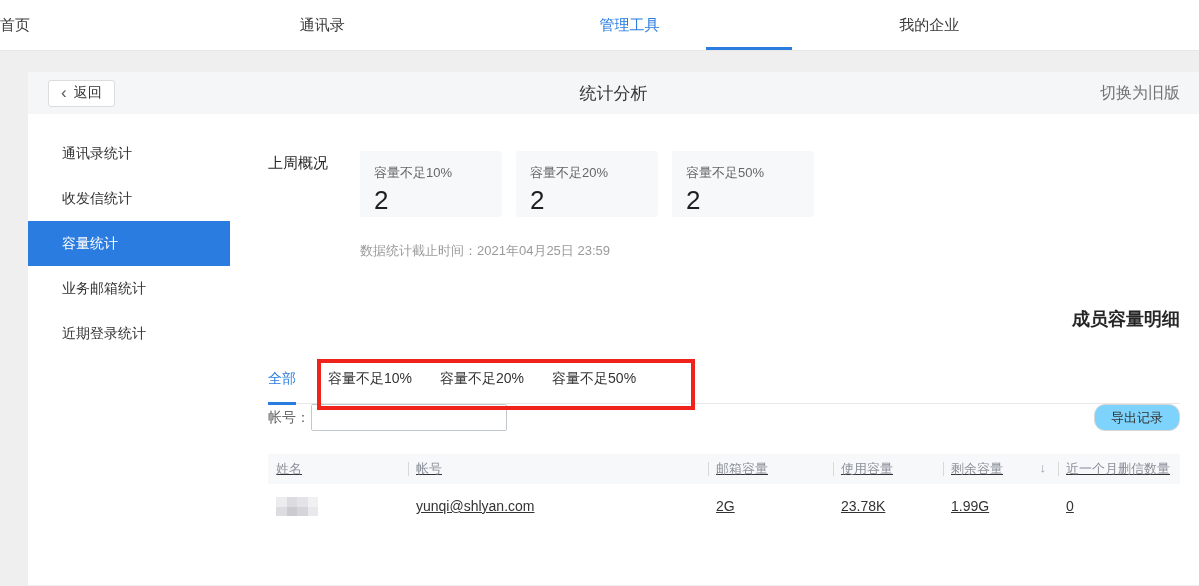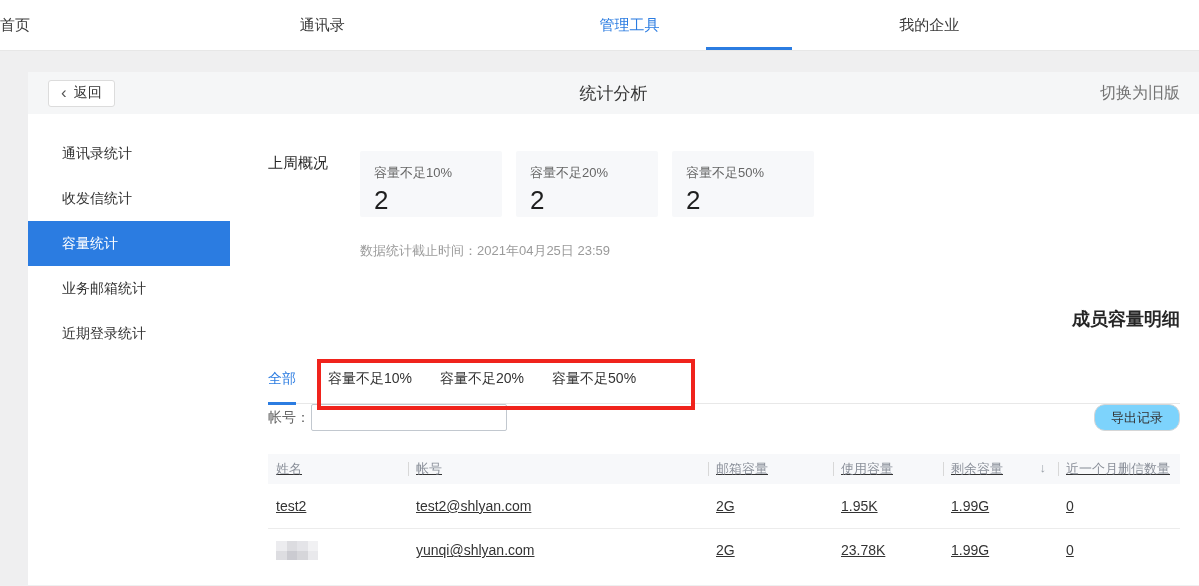--- a/index.html
+++ b/index.html
@@ -177,28 +177,20 @@
             <th>使用容量</th>
             <th>
               <span class="sort-icon">↓</span>
               <span>剩余容量</span>
             </th>
             <th>近一个月删信数量</th>
           </tr>
         </thead>
         <tbody>
           <tr>
-            <td>test2</td>
-            <td>test2@shlyan.com</td>
-            <td>2G</td>
-            <td>1.95K</td>
-            <td>1.99G</td>
-            <td>0</td>
-          </tr>
-          <tr>
             <td>
               <span class="mosaic"></span>
             </td>
             <td>yunqi@shlyan.com</td>
             <td>2G</td>
             <td>23.78K</td>
             <td>1.99G</td>
             <td>0</td>
           </tr>
         </tbody>

